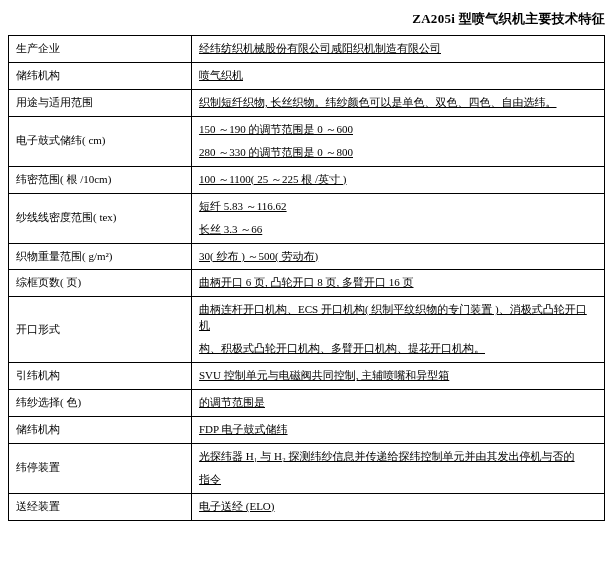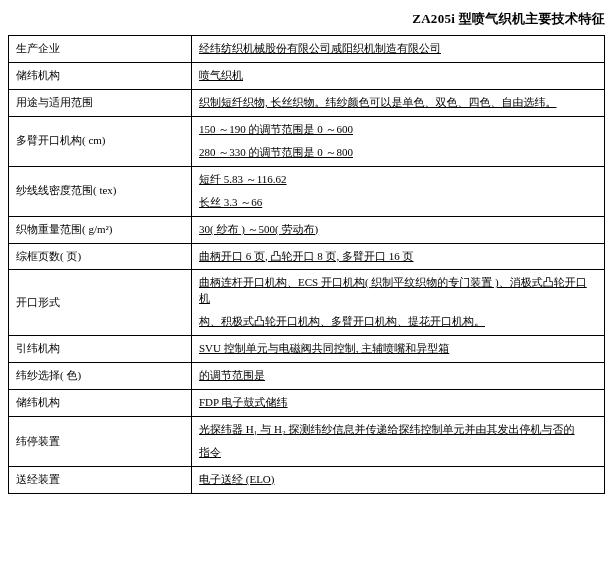--- a/index.html
+++ b/index.html
@@ -71,25 +71,29 @@
       </tr>
       <tr>
         <td class="label">储纬机构</td>
         <td class="value">喷气织机</td>
       </tr>
       <tr>
         <td class="label">用途与适用范围</td>
         <td class="value">织制短纤织物, 长丝织物。纬纱颜色可以是单色、双色、四色、自由选纬。</td>
       </tr>
       <tr class="tall">
-        <td class="label">多臂开口机构( cm)</td>
+        <td class="label">电子鼓式储纬( cm)</td>
         <td class="value">
           <span class="line">150 ～190 的调节范围是 0 ～600</span>
           <span class="line">280 ～330 的调节范围是 0 ～800</span>
         </td>
+      </tr>
+      <tr>
+        <td class="label">纬密范围( 根 /10cm)</td>
+        <td class="value">100 ～1100( 25 ～225 根 /英寸 )</td>
       </tr>
       <tr class="tall">
         <td class="label">纱线线密度范围( tex)</td>
         <td class="value">
           <span class="line">短纤 5.83 ～116.62</span>
           <span class="line">长丝 3.3 ～66</span>
         </td>
       </tr>
       <tr class="tall">
         <td class="label">织物重量范围( g/m²)</td>

